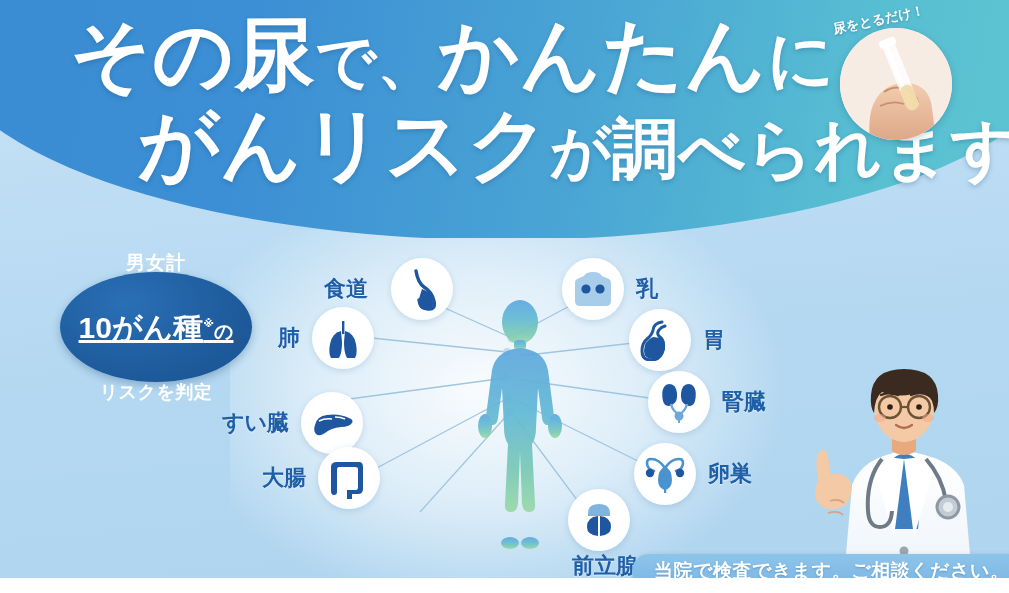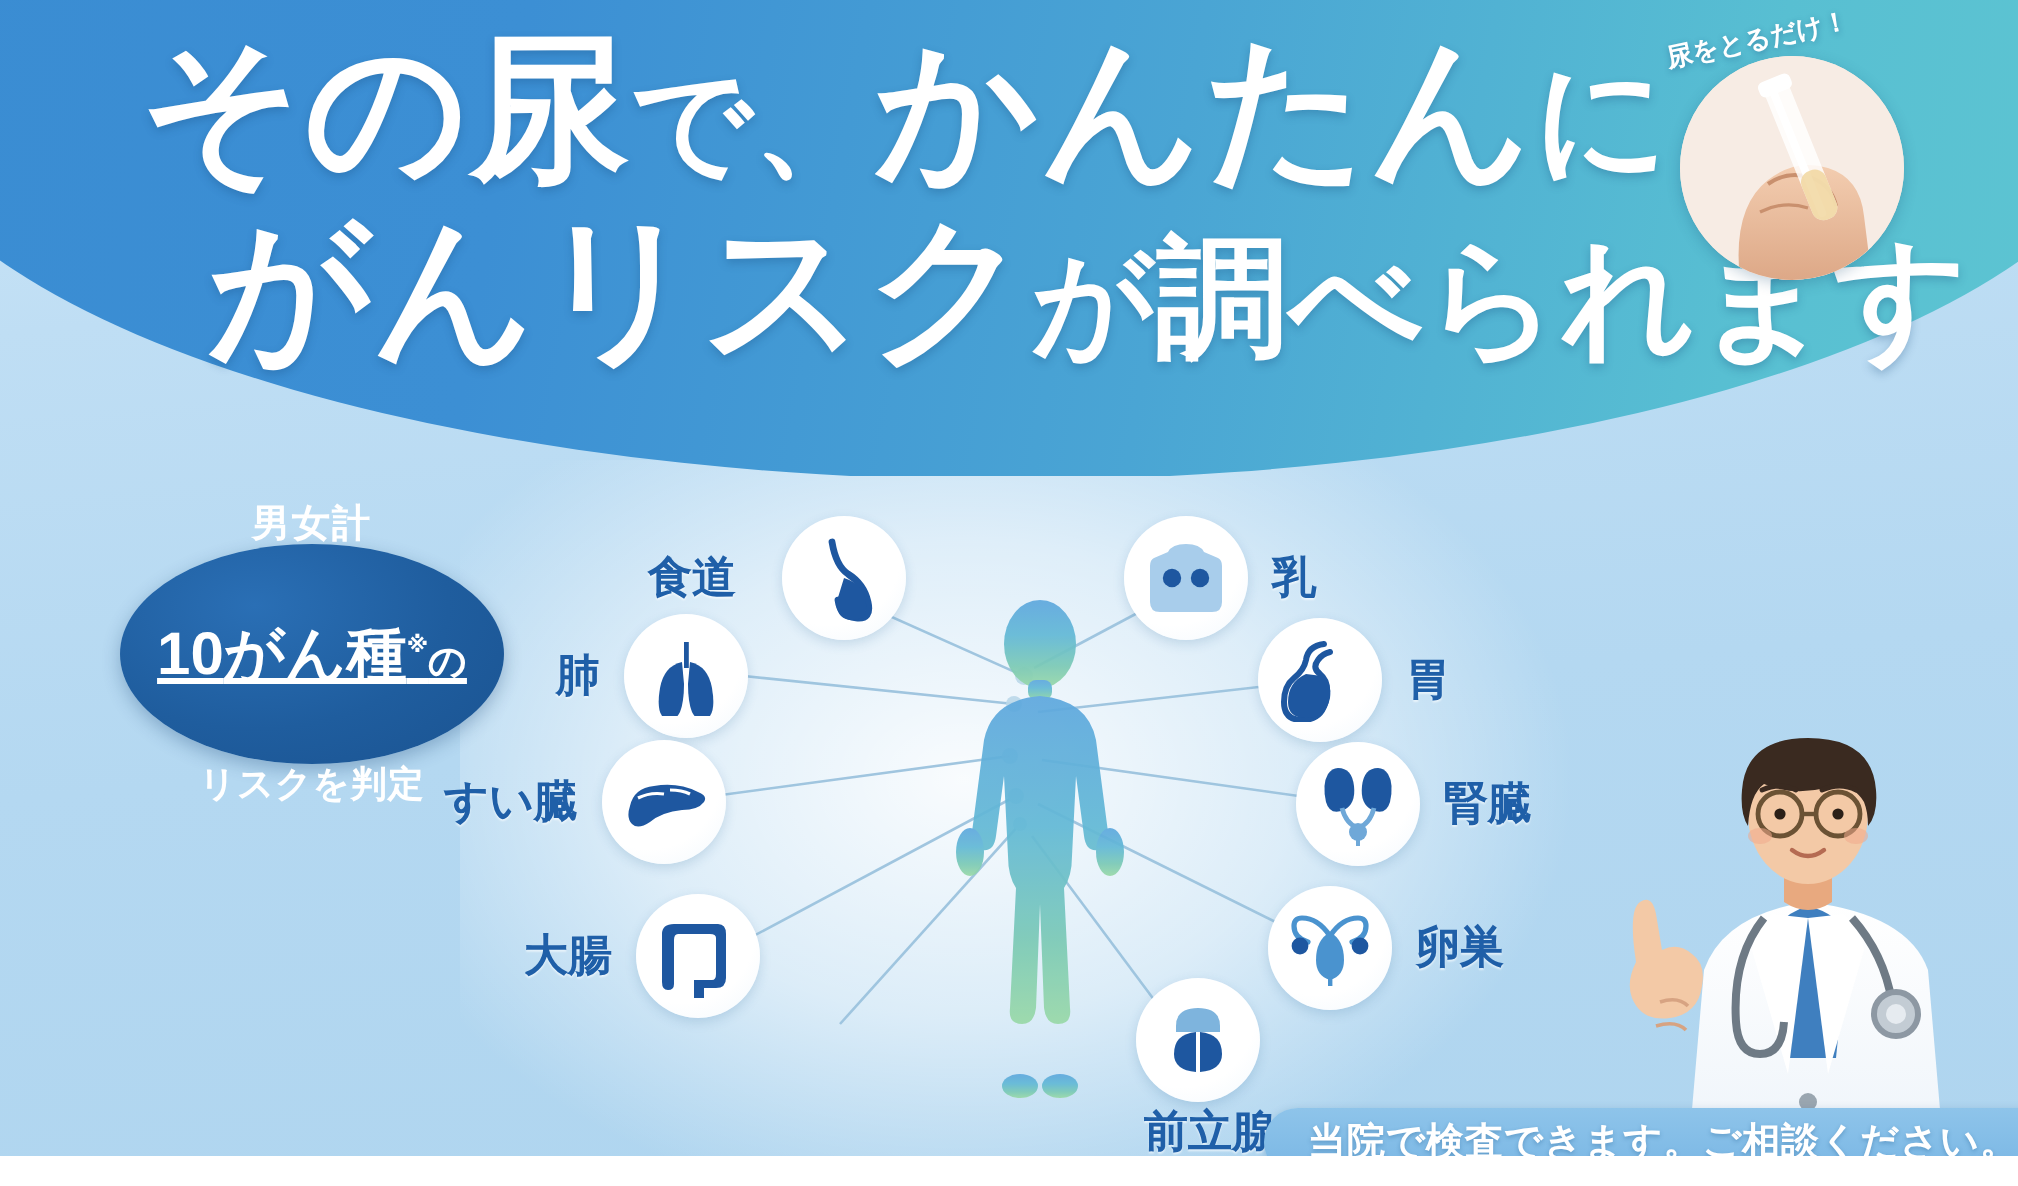--- a/index.html
+++ b/index.html
@@ -25,21 +25,21 @@
   .header-underglow{position:absolute;left:-60px;top:-190px;width:1130px;height:440px;
       border-radius:0 0 52% 52% / 0 0 46% 46%;
       background:linear-gradient(100deg,rgba(150,200,235,.55) 0%,rgba(160,214,232,.5) 60%,rgba(175,225,235,.5) 100%);
       z-index:-1;}
 
   .headline{position:absolute;left:0;top:14px;width:940px;
       color:#ffffff;font-weight:bold;letter-spacing:.5px;
       text-shadow:0 2px 5px rgba(18,70,120,.28);}
   .hl-row{display:block;white-space:nowrap;padding-left:70px;}
   .hl-row.r1{font-size:74px;line-height:82px;}
-  .hl-row.r2{font-size:74px;line-height:84px;padding-left:104px;}
+  .hl-row.r2{font-size:74px;line-height:84px;padding-left:104px;margin-left:34px;}
   .hl-big{font-size:80px;}
   .hl-sm{font-size:60px;}
   .hl-mid{font-size:66px;}
 
   
   .tube-wrap{position:absolute;left:840px;top:28px;width:118px;height:118px;}
   .tube-circle{position:absolute;left:0;top:0;width:112px;height:112px;border-radius:50%;
       overflow:hidden;background:radial-gradient(circle at 40% 32%,#fdf3ec 0%,#f6e4d8 45%,#efd6c6 100%);
       box-shadow:0 2px 7px rgba(20,70,110,.25);}
   .tube-callout{position:absolute;left:-8px;top:-22px;width:140px;
@@ -194,21 +194,21 @@
     <div class="bubble">
       <svg width="40" height="40" viewBox="0 0 40 40">
         <rect x="19" y="3" width="2.4" height="13" fill="#1e57a0"></rect>
         <path d="M18 13 q-9 2 -11 13 q-2 12 2 15 q5 3 8 -3 q2 -5 2 -14 z" fill="#1e57a0"></path>
         <path d="M22 13 q9 2 11 13 q2 12 -2 15 q-5 3 -8 -3 q-2 -5 -2 -14 z" fill="#1e57a0"></path>
       </svg>
     </div>
     <div class="olabel">肺</div>
   </div>
 
-  <div class="organ left" style="left:222px;top:370px;justify-content:space-between;">
+  <div class="organ left" style="left:222px;top:392px;justify-content:space-between;">
     <div class="bubble">
       <svg width="42" height="36" viewBox="0 0 42 36">
         <path d="M4 20 q2 -9 12 -10 q12 -2 22 3 q5 2 3 5 q-3 4 -11 4 q-10 1 -16 6 q-6 4 -9 1 q-3 -3 -1 -9 z" fill="#1e57a0"></path>
         <path d="M8 16 q6 -3 13 -2" fill="none" stroke="#ffffff" stroke-width="1.6"></path>
         <path d="M24 12 q6 0 10 2" fill="none" stroke="#ffffff" stroke-width="1.6"></path>
       </svg>
     </div>
     <div class="olabel">すい臓</div>
   </div>
 

